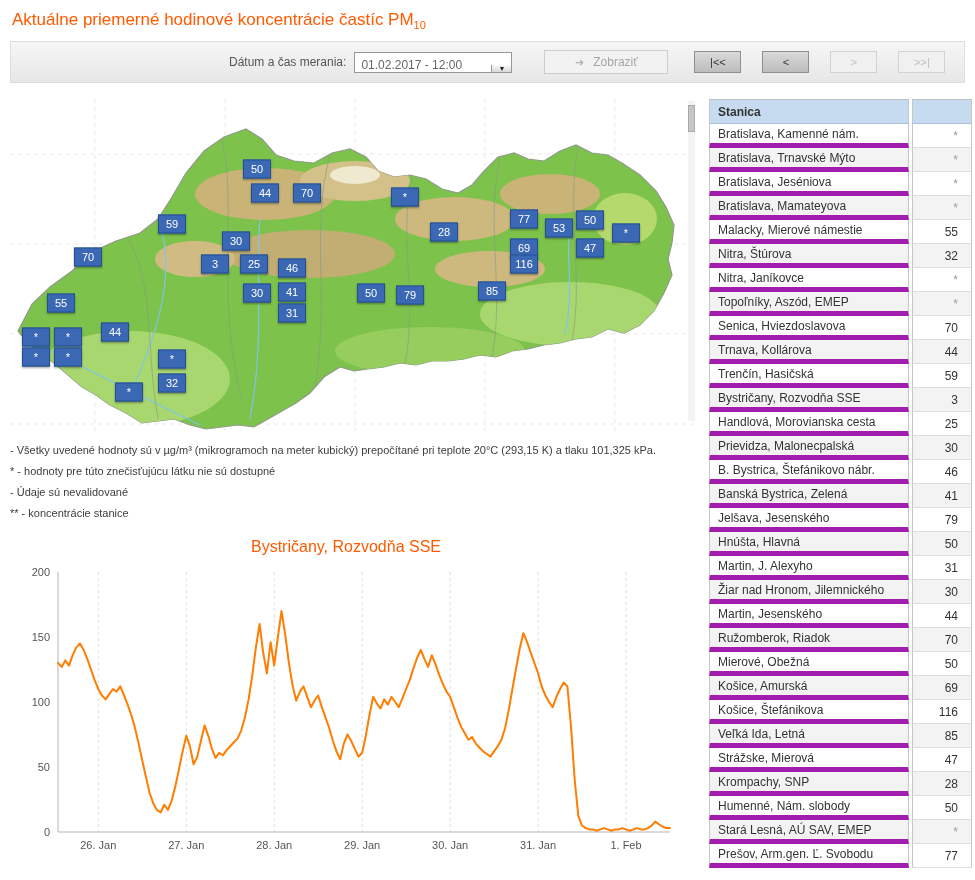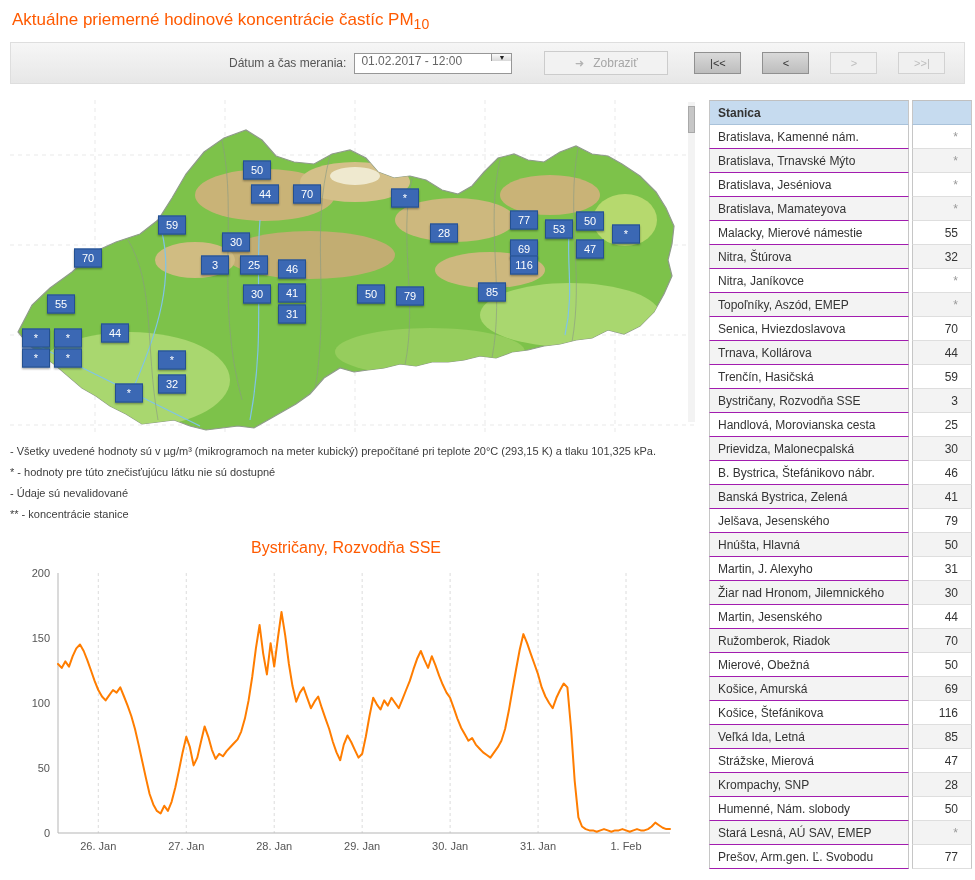--- a/index.html
+++ b/index.html
@@ -1,27 +1,27 @@
 <!DOCTYPE html>
 <html><head>
 <meta charset="utf-8">
 <style>
   html,body{margin:0;padding:0;background:#fff;}
   body{width:975px;height:880px;overflow:hidden;font-family:"Liberation Sans",sans-serif;position:relative;}
   .page{width:975px;height:880px;position:relative;}
 
   
   .page-title{color:#ff5a00;font-size:17px;padding:10px 0 2px 12px;}
-  .page-title sub{font-size:14px;}
+  .page-title sub{font-size:11px;}
 
   
   .toolbar{margin:8px 10px 16px 10px;height:42px;background:linear-gradient(#f6f6f6,#e7e7e7);
            border:1px solid #dedede;display:flex;align-items:center;font-size:12px;color:#555;box-sizing:border-box;}
   .tb-label{margin-left:218px;}
-  .combo{margin-left:8px;width:158px;height:21px;background:#fff;border:1px solid #979797;display:flex;align-items:flex-start;box-sizing:border-box;}
+  .combo{margin-left:8px;width:158px;height:21px;background:#fff;border:1px solid #979797;display:flex;align-items:flex-end;box-sizing:border-box;}
   .combo-text{flex:1;display:flex;align-items:center;padding-left:6px;color:#666;font-size:12px;}
   .combo-btn{width:19px;border-left:1px solid #979797;background:linear-gradient(#fafafa,#d8d8d8);display:flex;align-items:center;justify-content:center;cursor:pointer;}
   .combo-arrow{font-size:7px;color:#222;line-height:1;}
   .btn{box-sizing:border-box;font-family:"Liberation Sans",sans-serif;}
   .show-btn{margin-left:32px;width:124px;height:24px;border:1px solid #cccccc;background:#f2f2f2;color:#a6a6a6;
             font-size:12px;display:flex;align-items:center;justify-content:center;gap:9px;}
   .show-icon{color:#b3b3b3;font-size:11px;}
   .nav-group{margin-left:26px;display:flex;align-items:center;}
   .nav{width:47px;height:22px;font-size:11px;cursor:pointer;}
   .nav + .nav{margin-left:21px;}
@@ -48,21 +48,21 @@
   
   .chart-title{width:672px;text-align:center;color:#ff5a00;font-size:16px;margin-top:14px;}
   #chart-svg{display:block;margin-top:2px;}
   #chart-svg text{font-family:"Liberation Sans",sans-serif;}
 
   
   .station-table{width:264px;font-size:12px;color:#333;}
   .station-row{display:flex;height:24px;}
   .header-row{height:25px;font-weight:bold;}
   .cell{display:flex;align-items:center;box-sizing:border-box;background:#fff;}
-  .cell.name{width:200px;padding-left:8px;border-left:1px solid #c6c6c6;border-right:1px solid #c6c6c6;border-bottom:1px solid #a21caf;overflow:hidden;white-space:nowrap;}
+  .cell.name{width:200px;padding-left:8px;border-left:1px solid #c6c6c6;border-right:1px solid #c6c6c6;border-bottom:5px solid #a21caf;overflow:hidden;white-space:nowrap;}
   .colgap{width:3px;}
   .cell.val{width:60px;justify-content:flex-end;padding-right:13px;border-left:1px solid #c6c6c6;border-right:1px solid #c6c6c6;border-bottom:1px solid #dedede;}
   .header-row .cell{background:#c6dbef;border-top:1px solid #c0c0c0;border-bottom:1px solid #a9c2da;}
   .station-row.alt .cell{background:#f3f3f3;}
   .val-na{color:#999;}
 </style>
 </head>
 <body>
 
 <div class="page">

